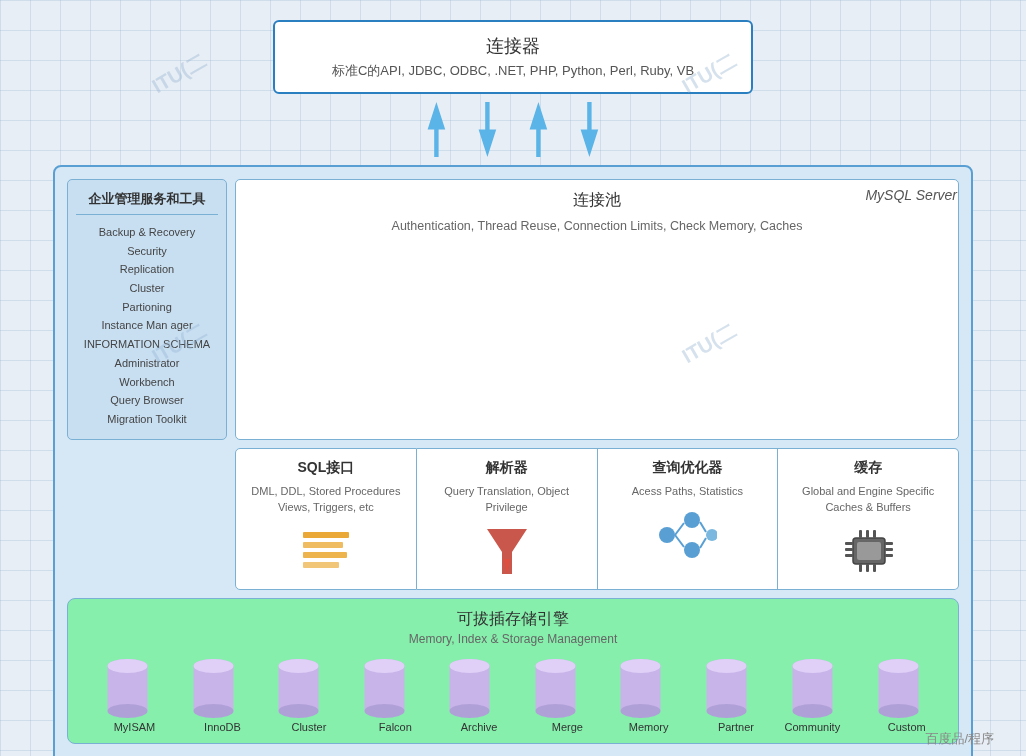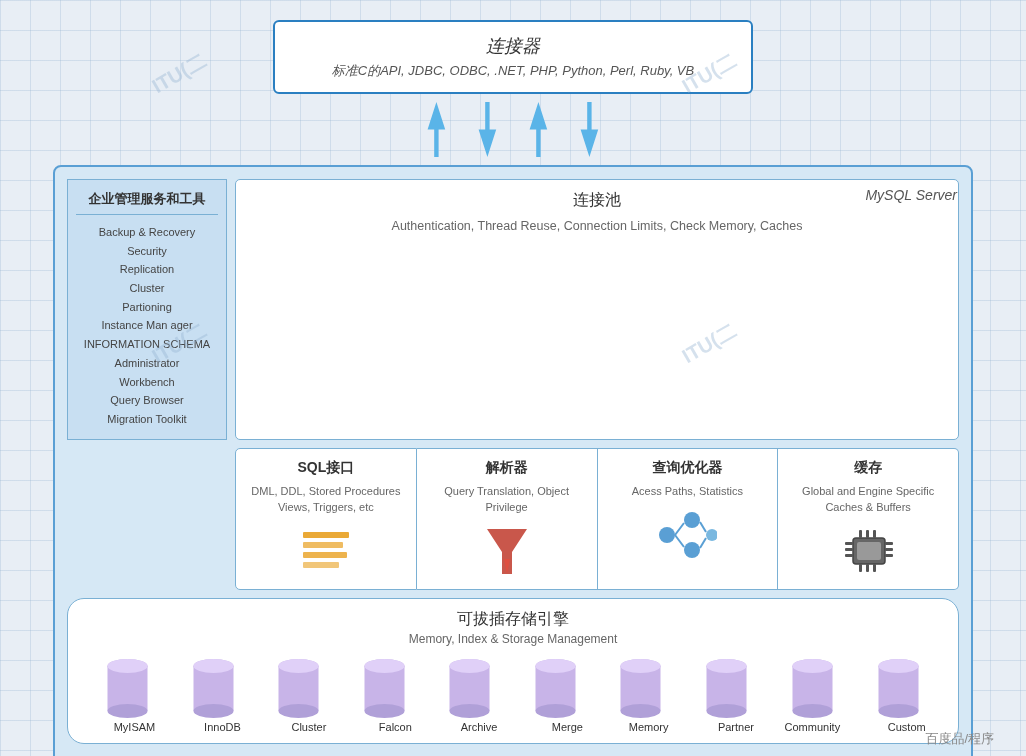--- a/index.html
+++ b/index.html
@@ -39,21 +39,20 @@
 
     
     .connector-box {
       border: 2px solid #2a7fc1;
       border-radius: 6px;
       background: white;
       padding: 12px 40px;
       text-align: center;
       width: 480px;
       margin-bottom: 0;
-      font-style: italic;
     }
     .connector-title {
       font-size: 18px;
       color: #333;
       margin-bottom: 4px;
     }
     .connector-subtitle {
       font-size: 13px;
       color: #555;
     }
@@ -94,21 +93,21 @@
     .top-section {
       display: flex;
       gap: 8px;
       margin-bottom: 8px;
     }
 
     
     .enterprise-box {
       background: #c8dff2;
       border: 1.5px solid #7ab0d4;
-      border-radius: 0;
+      border-radius: 5px;
       width: 160px;
       min-width: 160px;
       padding: 10px 8px;
       text-align: center;
     }
     .enterprise-title {
       font-size: 13px;
       font-weight: bold;
       color: #333;
       margin-bottom: 8px;
@@ -173,23 +172,23 @@
     .module-icon {
       margin-top: 8px;
       height: 55px;
       display: flex;
       align-items: center;
       justify-content: center;
     }
 
     
     .storage-box {
-      background: #ffffff;
+      background: #86efac;
       border: 1.5px solid #7ab0d4;
-      border-radius: 17px;
+      border-radius: 8px;
       padding: 10px 12px;
       margin-bottom: 8px;
     }
     .storage-title {
       text-align: center;
       font-size: 16px;
       color: #333;
       margin-bottom: 2px;
     }
     .storage-subtitle {

